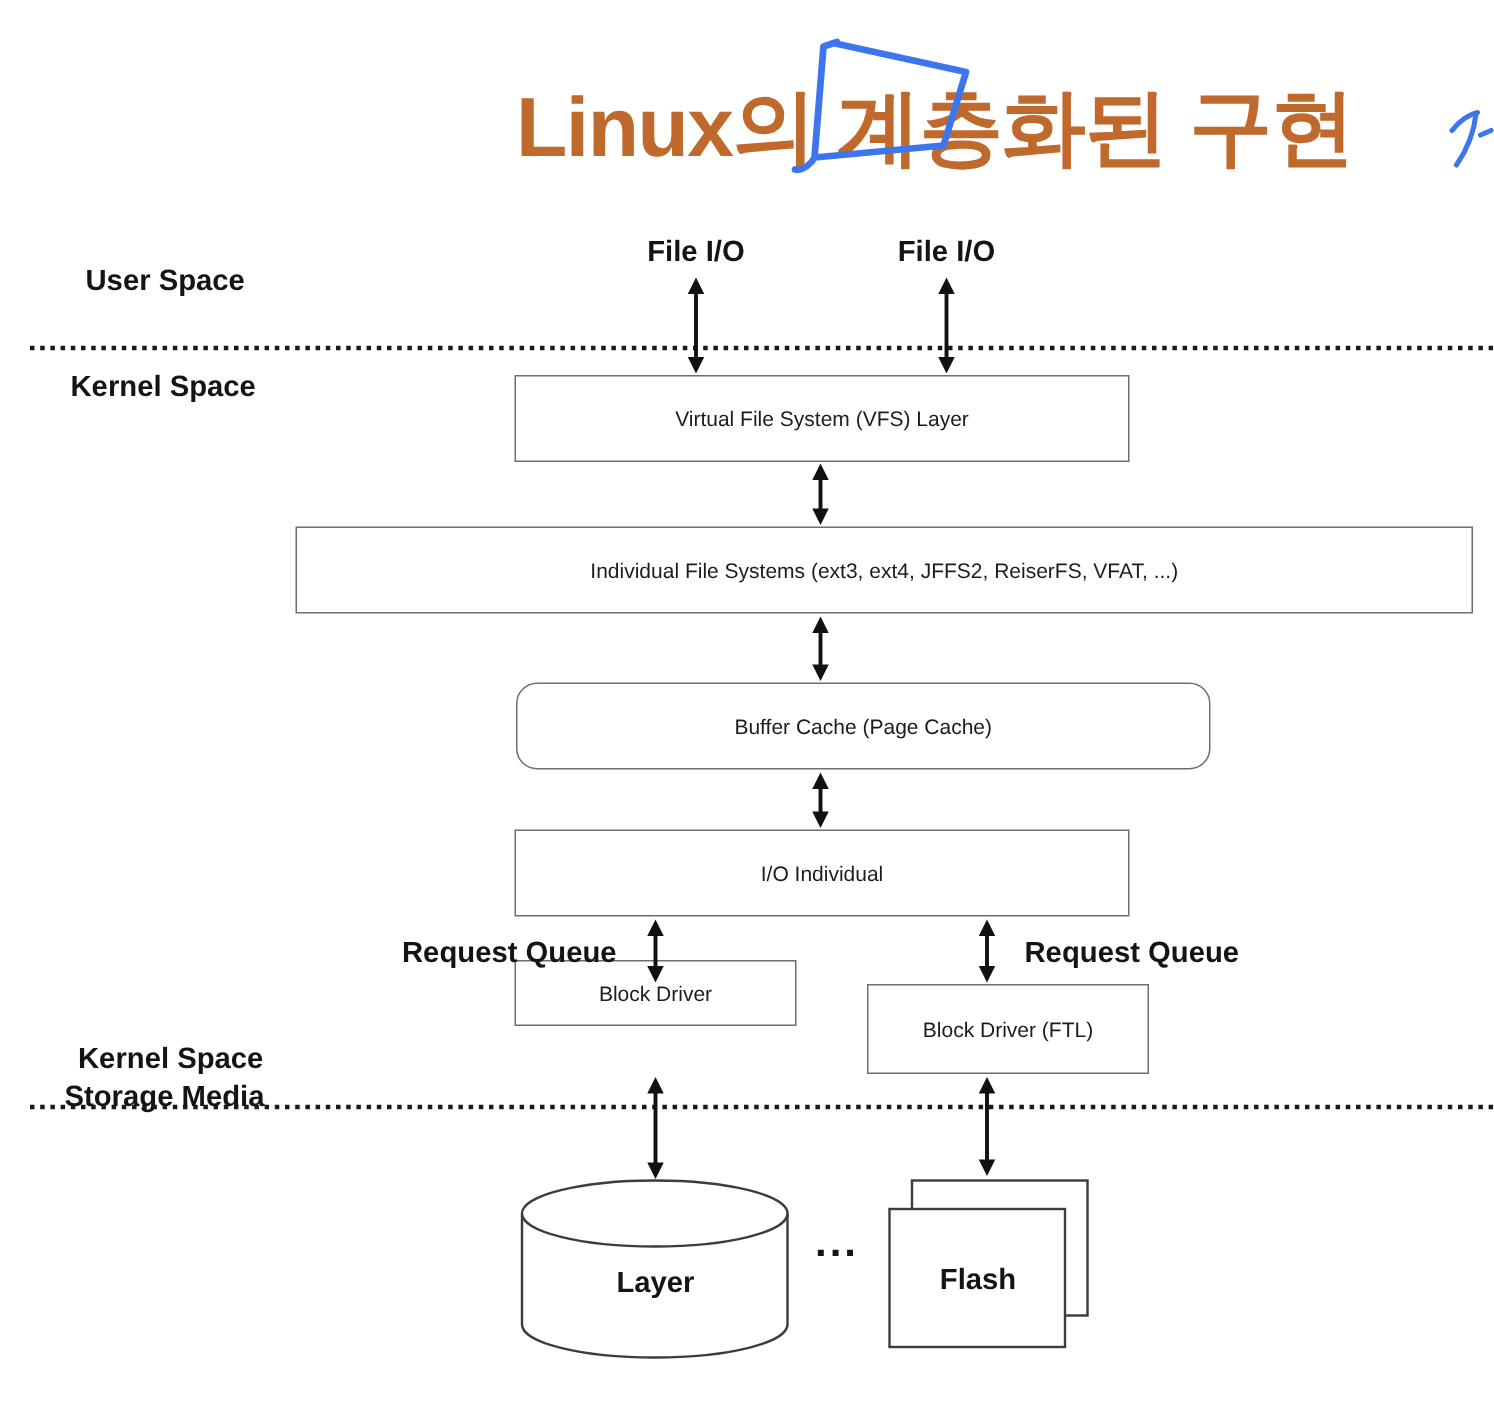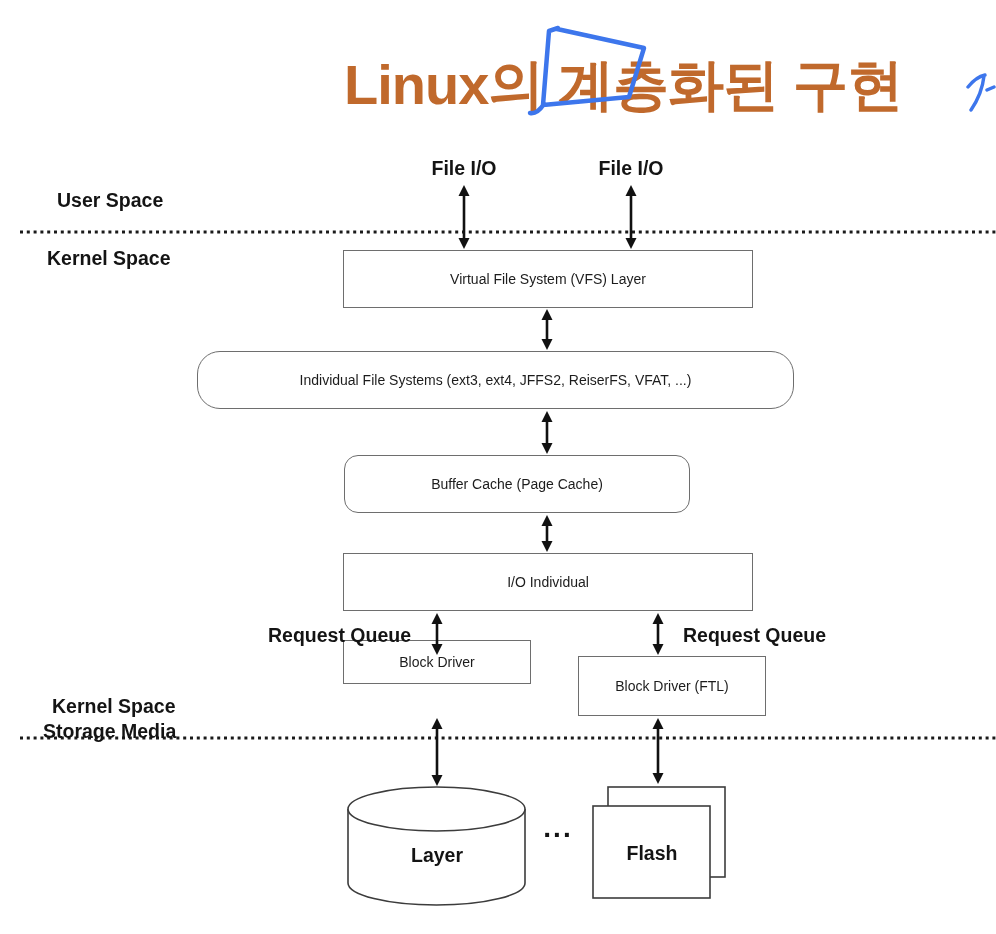--- a/index.html
+++ b/index.html
@@ -19,31 +19,31 @@
 </head>
 <body>
 
 <div class="stage">
 
   <div class="title">Linux의 계층화된 구현</div>
 
   <div class="lbl ctr" style="left:424px;top:157px;width:80px;">File I/O</div>
   <div class="lbl ctr" style="left:591px;top:157px;width:80px;">File I/O</div>
 
-  <div class="lbl" style="left:57px;top:189px;">User Space</div>
+  <div class="lbl" style="left:57px;top:176px;">User Space</div>
   <div class="lbl" style="left:47px;top:247px;">Kernel Space</div>
   <div class="lbl" style="left:52px;top:695px;">Kernel Space</div>
   <div class="lbl" style="left:43px;top:720px;">Storage Media</div>
 
   <div class="lbl" style="left:268px;top:624px;">Request Queue</div>
   <div class="lbl" style="left:683px;top:624px;">Request Queue</div>
 
   <div class="box" style="left:343px;top:250px;width:410px;height:58px;">Virtual File System (VFS) Layer</div>
-  <div class="box" style="left:197px;top:351px;width:597px;height:58px;border-radius:23px;">Individual File Systems (ext3, ext4, JFFS2, ReiserFS, VFAT, ...)</div>
-  <div class="box rounded" style="left:344px;top:455px;width:346px;height:58px;">Buffer Cache (Page Cache)</div>
+  <div class="box" style="left:197px;top:351px;width:785px;height:58px;">Individual File Systems (ext3, ext4, JFFS2, ReiserFS, VFAT, ...)</div>
+  <div class="box rounded" style="left:344px;top:455px;width:463px;height:58px;">Buffer Cache (Page Cache)</div>
   <div class="box" style="left:343px;top:553px;width:410px;height:58px;">I/O Individual</div>
   <div class="box" style="left:343px;top:640px;width:188px;height:44px;">Block Driver</div>
   <div class="box" style="left:578px;top:656px;width:188px;height:60px;">Block Driver (FTL)</div>
 
   <div class="lbl ctr" style="left:391px;top:844px;width:92px;">Layer</div>
   <div class="lbl ctr" style="left:606px;top:842px;width:92px;">Flash</div>
   <div class="lbl dots ctr" style="left:537px;top:812px;width:42px;">...</div>
 
   <svg class="overlay" width="996" height="934" viewBox="0 0 996 934">
 

